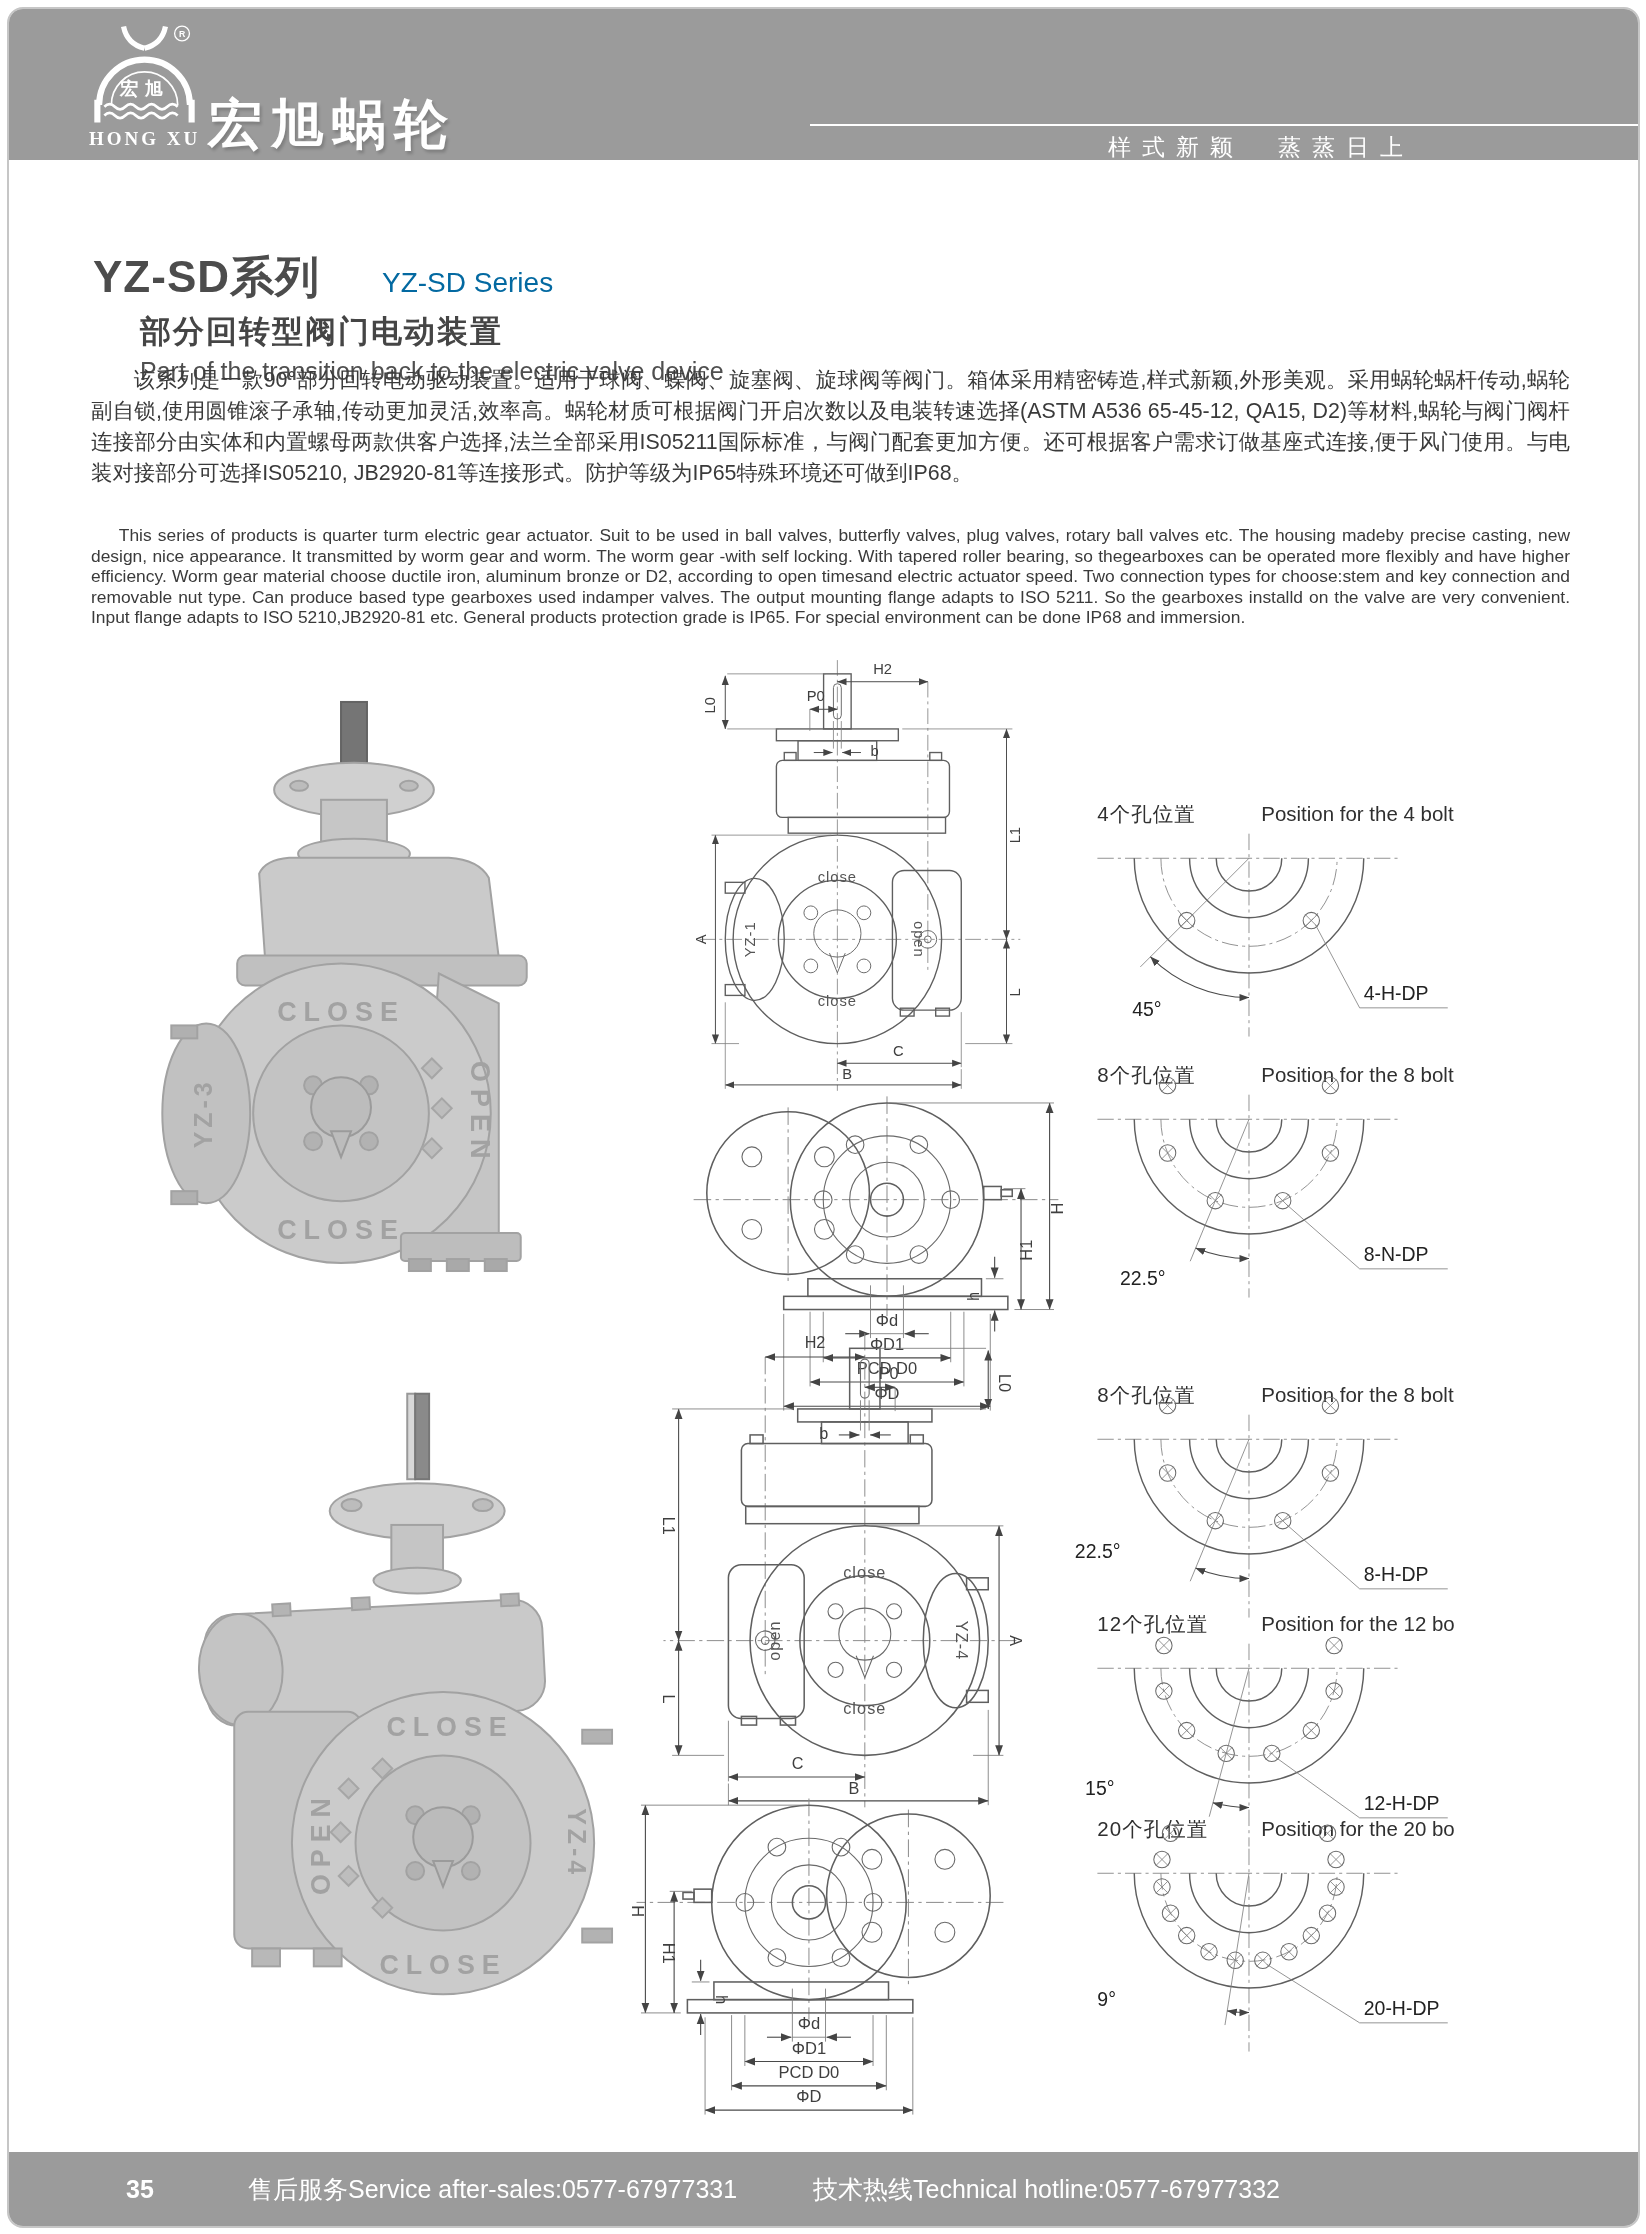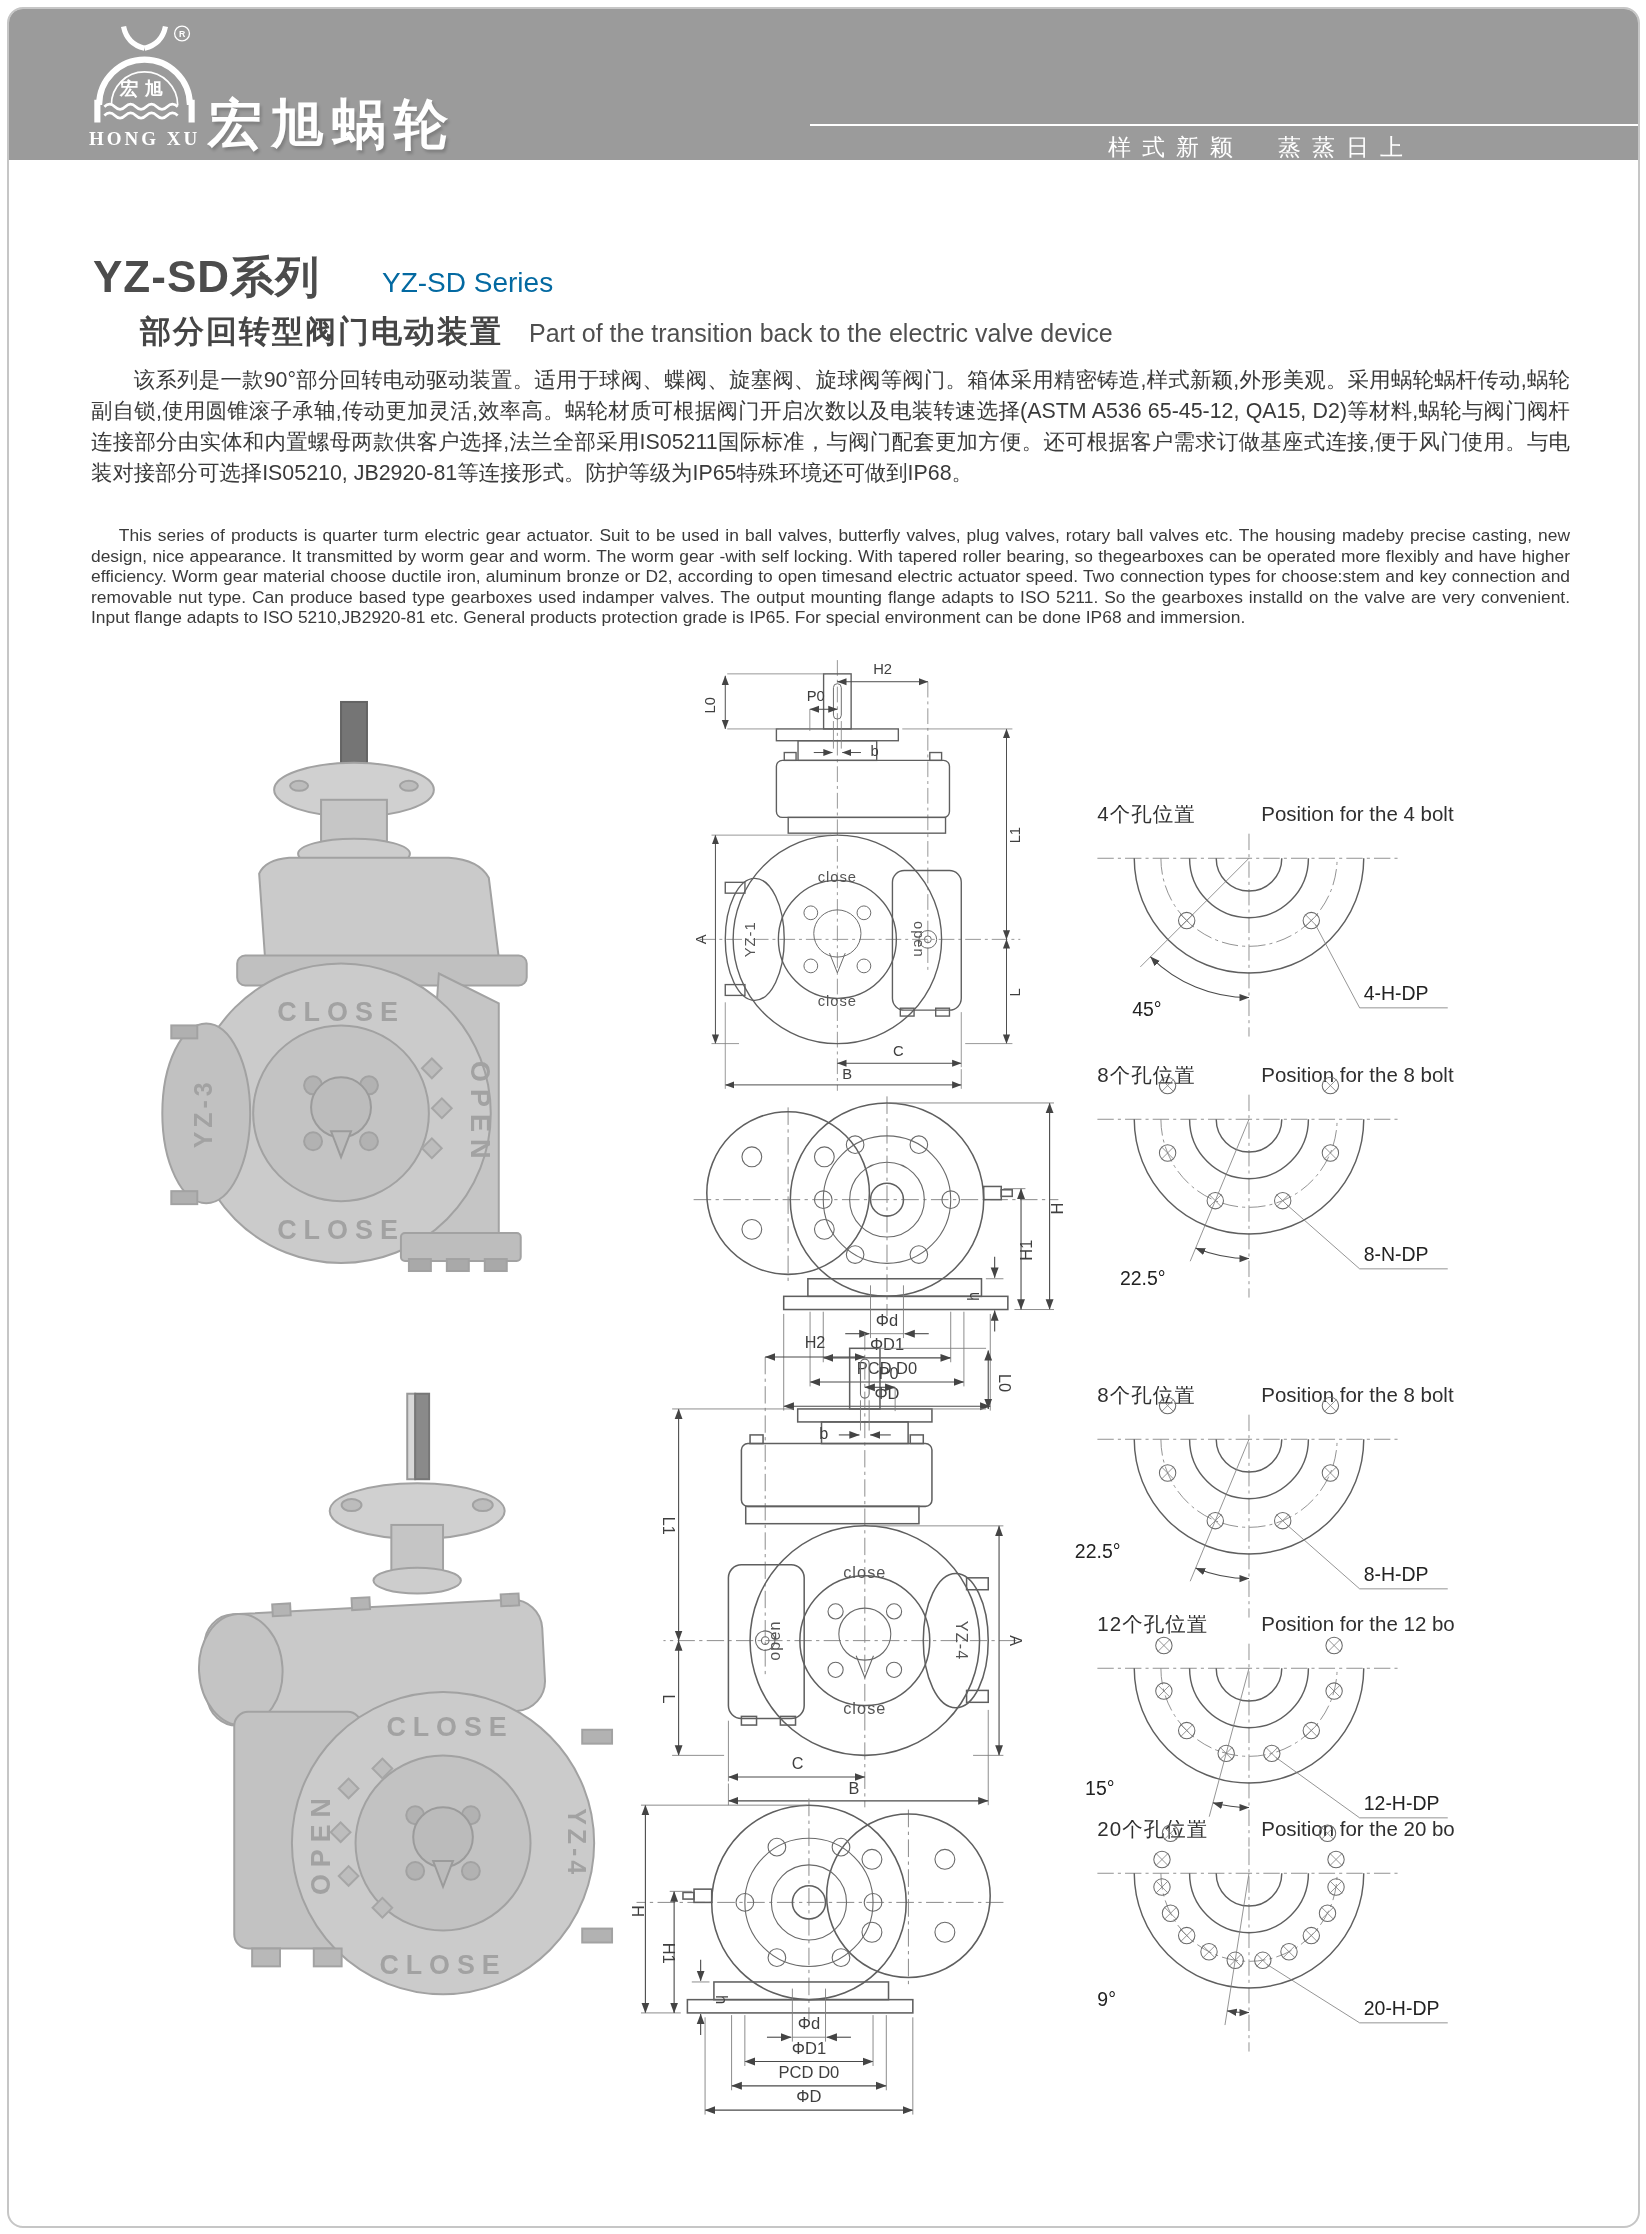--- a/index.html
+++ b/index.html
@@ -17,21 +17,21 @@
   .lgr{fill:#fff;font-size:10px;text-anchor:middle;font-weight:bold}
   .lgcn{fill:#fff;font-size:21px;text-anchor:middle;letter-spacing:7px;font-weight:bold}
   .logo-en{color:#fff;font-weight:bold;font-size:19px;letter-spacing:3px;text-align:center;font-family:"Liberation Serif",serif;margin-top:2px;}
   .brand-title{position:absolute;left:199px;top:72px;font-size:54px;font-weight:bold;color:#fff;letter-spacing:8px;text-shadow:2px 3px 3px rgba(0,0,0,0.18);margin-top:8px;}
   .header-line{position:absolute;left:801px;top:115px;right:0;height:2px;background:#fff;}
   .slogan{position:absolute;left:1099px;top:123px;font-size:23px;color:#fff;letter-spacing:11px;font-family:"DejaVu Serif","Liberation Serif",serif;}
   
   .series-row{position:absolute;left:84px;top:239px;display:flex;align-items:baseline;gap:62px;}
   .series-cn{font-size:44px;color:#4c4c4c;font-weight:600;letter-spacing:1px;}
   .series-en{font-size:28px;color:#0369a1;}
-  .subtitle-row{position:absolute;left:131px;top:302px;display:flex;align-items:baseline;gap:26px;}
+  .subtitle-row{position:absolute;left:131px;top:302px;display:flex;align-items:baseline;gap:4px;flex-direction:column;}
   .subtitle-cn{font-size:31px;font-weight:bold;color:#454545;letter-spacing:2px;}
   .subtitle-en{font-size:25px;color:#4f4f4f;text-align:right;}
   
   .para{position:absolute;left:82px;width:1479px;margin:0;text-align:justify;color:#3a3a3a;}
   .para-cn{top:356px;font-size:21.4px;line-height:31px;text-indent:2em;}
   .para-en{top:484px;font-size:17.4px;line-height:20.5px;text-indent:1.6em;margin-top:32px;}
   
   .draw-svg{width:100%;height:100%;display:block;}
   .ln{fill:none;stroke:#5f5f5f;stroke-width:1.4}
   .thinln{fill:none;stroke:#6a6a6a;stroke-width:1}
@@ -707,16 +707,21 @@
           <line x1="207.45336399345987" y1="-26.941197291181837" x2="219.45336399345987" y2="-38.94119729118184" class="thin"></line>
           <line x1="200" y1="52" x2="176.53483024396536" y2="200.15325108927067" class="thin"></line>
           <path d="M 200 188 A 136 136 0 0 1 178.7249127545286 186.32561432093874" class="dl" marker-start="url(#ar9)" marker-end="url(#ar9)" fill="none"></path>
           <text x="52" y="182" class="bd-lab">9°</text>
           <line x1="217.45336399345985" y1="140.94119729118185" x2="308" y2="198" class="thin"></line>
           <line x1="308" y1="198" x2="394" y2="198" class="thin"></line>
           <text x="312" y="190" class="bd-lab">20-H-DP</text>
         </svg>
       </div>
 
+  <footer class="band footer">
+    <span class="f-num">35</span>
+    <span class="f-as">售后服务Service after-sales:0577-67977331</span>
+    <span class="f-hot">技术热线Technical hotline:0577-67977332</span>
+  </footer>
 
  </div>
 </div>
 
 
 </body></html>

